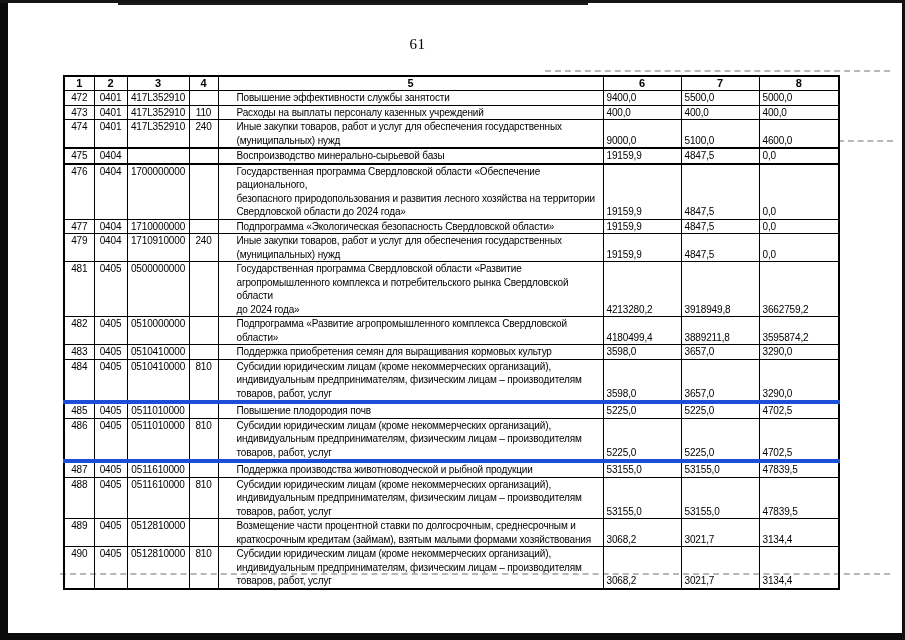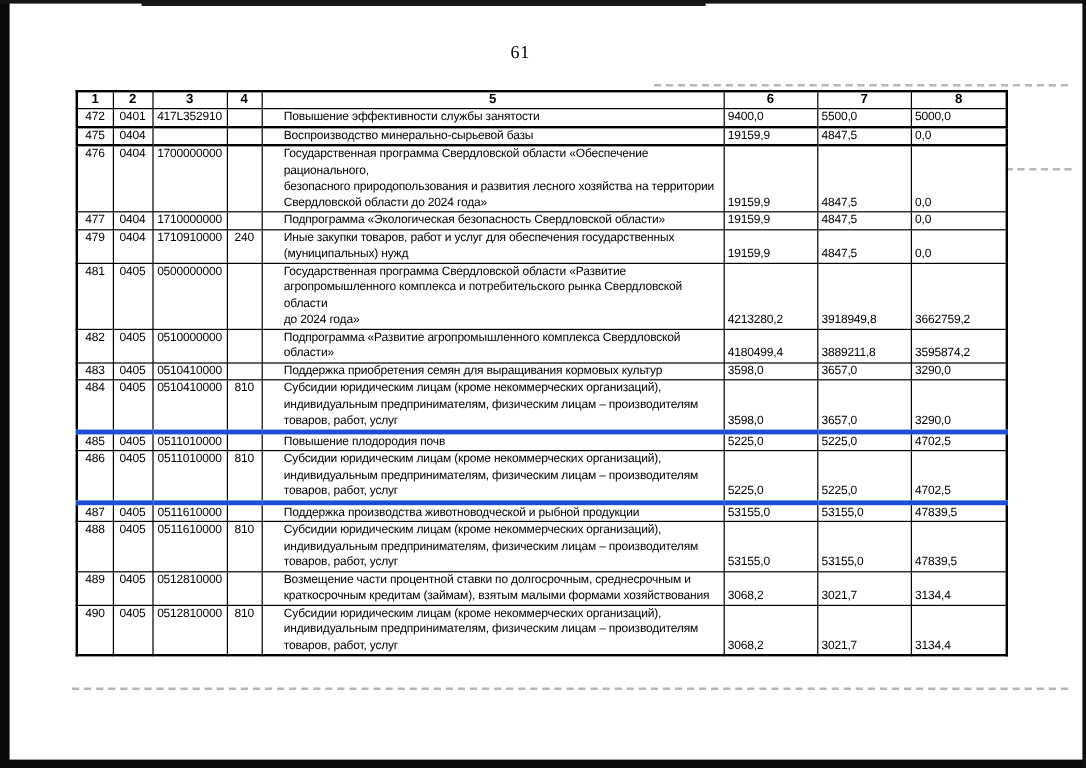--- a/index.html
+++ b/index.html
@@ -16,21 +16,21 @@
   .scan-top   { position:absolute; left:0; top:0; width:905px; height:3px; background:#141414; }
   .scan-top2  { position:absolute; left:118px; top:2px; width:470px; height:3px; background:#1a1a1a; }
   .scan-bottom{ position:absolute; left:0; top:633px; width:905px; height:7px; background:#0a0a0a; }
   .scan-right { position:absolute; right:0; top:0; width:3px; height:640px; background:#101010; }
   .dash-artifact { position:absolute; height:0; border-top:2px dashed #9a9a9a; opacity:.7; }
   .dash-1 { left:545px; top:70px;  width:345px; }
   .dash-2 { left:838px; top:140px; width:55px;  }
   .dash-3 { left:60px;  top:573px; width:830px; border-top-style:dashed; border-top-width:2px; }
 
   .page-number {
-    position:absolute; top:36px; left:16px; width:835px;
+    position:absolute; top:36px; left:0; width:835px;
     text-align:center;
     font-family:"Liberation Serif", serif;
     font-size:15px;
     letter-spacing:.5px;
   }
 
   table.budget {
     position:absolute; left:63px; top:75px;
     width:775px;
     border-collapse:collapse;
@@ -110,20 +110,41 @@
       <tr>
     <td class="c">472</td>
     <td class="c">0401</td>
     <td class="c">417L352910</td>
     <td class="c"></td>
     <td class="name">Повышение эффективности службы занятости</td>
     <td class="num">9400,0</td>
     <td class="num">5500,0</td>
     <td class="num">5000,0</td>
   </tr>
+      <tr>
+    <td class="c">473</td>
+    <td class="c">0401</td>
+    <td class="c">417L352910</td>
+    <td class="c">110</td>
+    <td class="name">Расходы на выплаты персоналу казенных учреждений</td>
+    <td class="num">400,0</td>
+    <td class="num">400,0</td>
+    <td class="num">400,0</td>
+  </tr>
+      <tr>
+    <td class="c">474</td>
+    <td class="c">0401</td>
+    <td class="c">417L352910</td>
+    <td class="c">240</td>
+    <td class="name">Иные закупки товаров, работ и услуг для обеспечения государственных
+(муниципальных) нужд</td>
+    <td class="num">9000,0</td>
+    <td class="num">5100,0</td>
+    <td class="num">4600,0</td>
+  </tr>
       <tr class="section">
     <td class="c">475</td>
     <td class="c">0404</td>
     <td class="c"></td>
     <td class="c"></td>
     <td class="name">Воспроизводство минерально-сырьевой базы</td>
     <td class="num">19159,9</td>
     <td class="num">4847,5</td>
     <td class="num">0,0</td>
   </tr>

